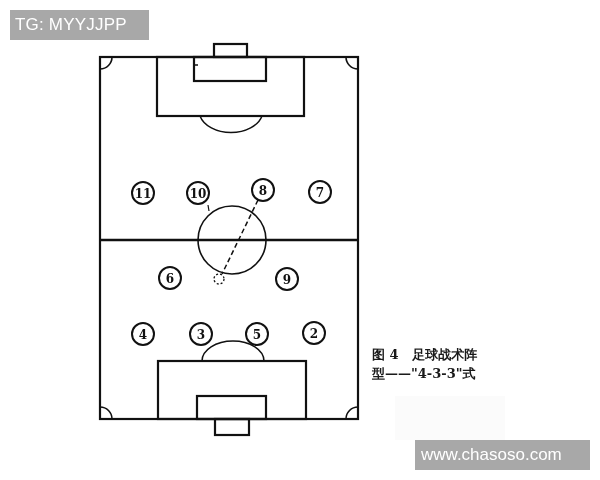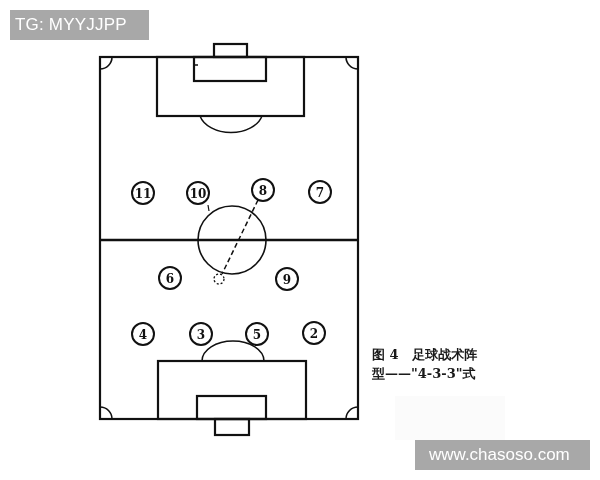--- a/index.html
+++ b/index.html
@@ -8,21 +8,21 @@
     .stage { position: absolute; left: 0; top: 0; width: 600px; height: 480px; }
     .watermark-top {
       position: absolute; left: 10px; top: 10px; width: 139px; height: 30px;
       background: #a8a8a8; color: #ffffff; font-size: 17px; line-height: 30px;
       padding-left: 5px; box-sizing: border-box; letter-spacing: 0.2px;
       font-family: "Liberation Sans", sans-serif;
     }
     .watermark-bottom {
       position: absolute; left: 415px; top: 440px; width: 175px; height: 30px;
       background: #a8a8a8; color: #ffffff; font-size: 17px; line-height: 30px;
-      padding-left: 14px; box-sizing: border-box;
+      padding-left: 6px; box-sizing: border-box;
       font-family: "Liberation Sans", sans-serif;
     }
     .caption {
       position: absolute; left: 372px; top: 345px;
       font-family: "DejaVu Serif", serif; font-weight: bold; color: #1a1a1a;
       font-size: 13px; line-height: 19px;
     }
     .caption .line { white-space: pre; }
     .faint-box {
       position: absolute; left: 395px; top: 396px; width: 110px; height: 44px;

